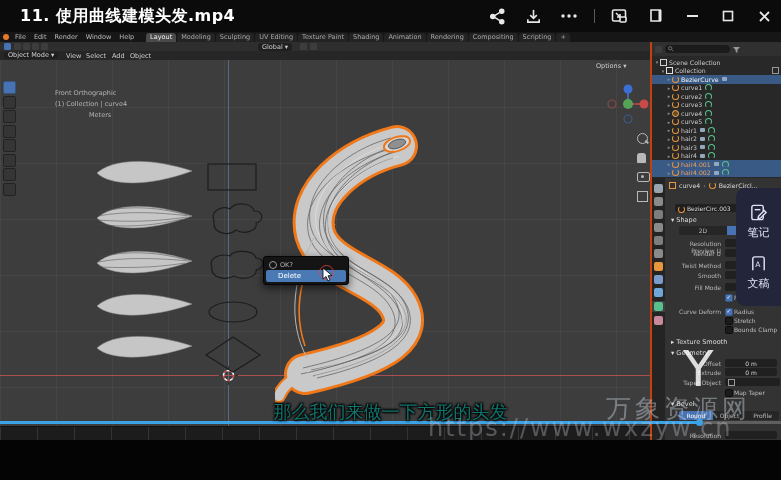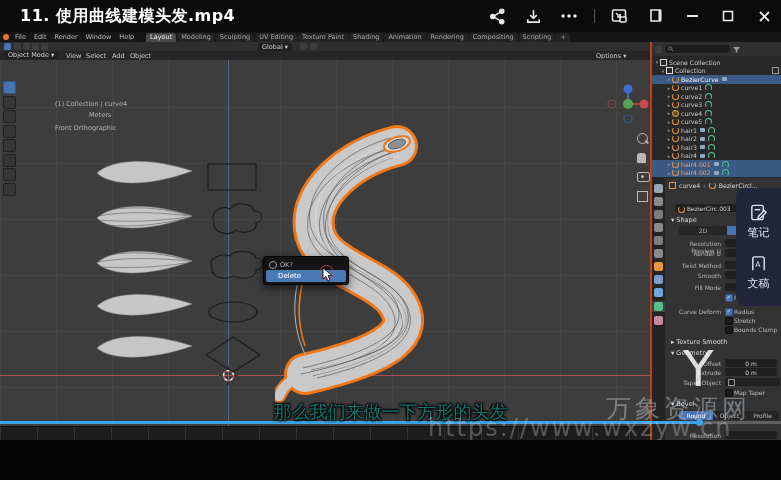--- a/index.html
+++ b/index.html
@@ -188,24 +188,24 @@
       </span>
     </div>
 
     <div id="viewport" class="a">
       <div id="vp-header" class="a">
         <span class="a" style="left:4px;top:1px;background:#1f1f1f;border-radius:3px;color:#d5d5d5;font-size:6.5px;padding:0 4px;line-height:7px;"><span>Object Mode</span> ▾</span>
         <span class="vhm a" style="left:66px;top:1px;">View</span>
         <span class="vhm a" style="left:86px;top:1px;">Select</span>
         <span class="vhm a" style="left:112px;top:1px;">Add</span>
         <span class="vhm a" style="left:130px;top:1px;">Object</span>
-        <span class="vhm a" style="left:596px;top:1px;"><span>Options</span> ▾</span>
-      </div>
-
-      <div class="vp-ov a" style="left:55px;top:38px;margin-top:35px;">Front Orthographic</div>
+        <span class="vhm a" style="left:596px;top:11px;"><span>Options</span> ▾</span>
+      </div>
+
+      <div class="vp-ov a" style="left:55px;top:38px;">Front Orthographic</div>
       <div class="vp-ov a" style="left:55px;top:49px;">(1) Collection | curve4</div>
       <div class="vp-ov a" style="left:55px;top:60px;padding-left:34px;">Meters</div>
 
       <div class="a" style="left:3px;top:30px;">
         <div class="tool-btn on"></div>
         <div class="tool-btn"></div>
         <div class="tool-btn"></div>
         <div class="tool-btn"></div>
         <div class="tool-btn"></div>
         <div class="tool-btn"></div>

